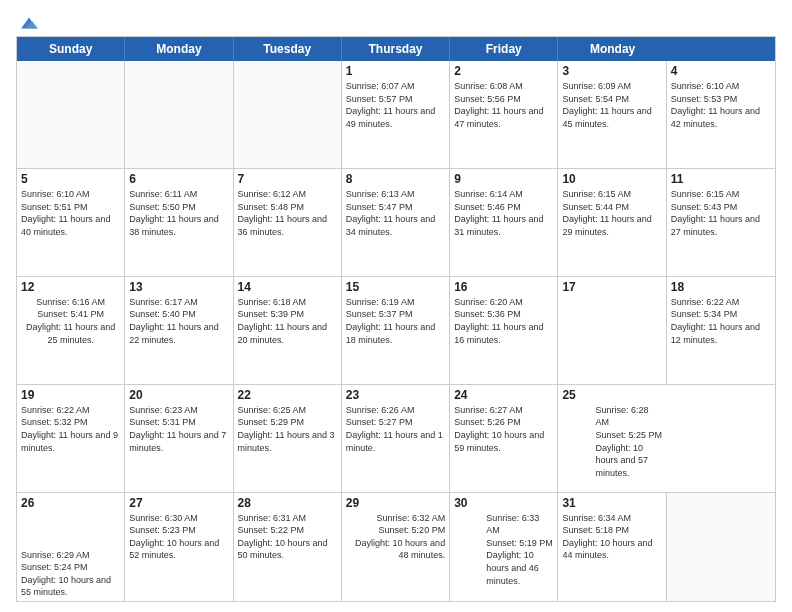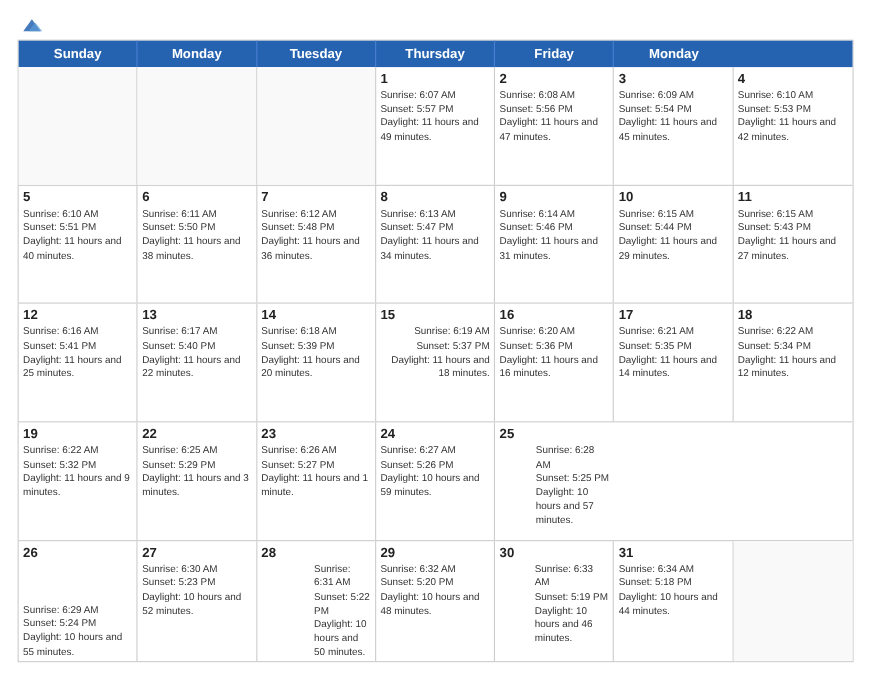--- a/index.html
+++ b/index.html
@@ -217,69 +217,72 @@
           <div class="cal-cell">
             <span class="day-number">11</span>
             <div class="cell-text" style="white-space: pre-line;">Sunrise: 6:15 AM
 Sunset: 5:43 PM
 Daylight: 11 hours and 27 minutes.</div>
           </div>
         </div>
         <div class="cal-row">
           <div class="cal-cell">
             <span class="day-number">12</span>
-            <div class="cell-text" style="white-space: pre-line;">Sunrise: 6:16 AM
+            <div class="cell-text" style="white-space: pre-line; text-align: center;">Sunrise: 6:16 AM
 Sunset: 5:41 PM
 Daylight: 11 hours and 25 minutes.</div>
           </div>
           <div class="cal-cell">
             <span class="day-number">13</span>
             <div class="cell-text" style="white-space: pre-line;">Sunrise: 6:17 AM
 Sunset: 5:40 PM
 Daylight: 11 hours and 22 minutes.</div>
           </div>
           <div class="cal-cell">
             <span class="day-number">14</span>
             <div class="cell-text" style="white-space: pre-line;">Sunrise: 6:18 AM
 Sunset: 5:39 PM
 Daylight: 11 hours and 20 minutes.</div>
           </div>
           <div class="cal-cell">
             <span class="day-number">15</span>
-            <div class="cell-text" style="white-space: pre-line; text-align: right;">Sunrise: 6:19 AM
+            <div class="cell-text" style="white-space: pre-line;">Sunrise: 6:19 AM
 Sunset: 5:37 PM
 Daylight: 11 hours and 18 minutes.</div>
           </div>
           <div class="cal-cell">
             <span class="day-number">16</span>
             <div class="cell-text" style="white-space: pre-line;">Sunrise: 6:20 AM
 Sunset: 5:36 PM
 Daylight: 11 hours and 16 minutes.</div>
           </div>
           <div class="cal-cell">
             <span class="day-number">17</span>
-            <div class="cell-text" style="white-space: pre-line;">Sunrise: 6:21 AM
-Sunset: 5:35 PM
-Daylight: 11 hours and 14 minutes.</div>
           </div>
           <div class="cal-cell">
             <span class="day-number">18</span>
             <div class="cell-text" style="white-space: pre-line;">Sunrise: 6:22 AM
 Sunset: 5:34 PM
 Daylight: 11 hours and 12 minutes.</div>
           </div>
         </div>
         <div class="cal-row">
           <div class="cal-cell">
             <span class="day-number">19</span>
             <div class="cell-text" style="white-space: pre-line;">Sunrise: 6:22 AM
 Sunset: 5:32 PM
 Daylight: 11 hours and 9 minutes.</div>
           </div>
           <div class="cal-cell">
+            <span class="day-number">20</span>
+            <div class="cell-text" style="white-space: pre-line;">Sunrise: 6:23 AM
+Sunset: 5:31 PM
+Daylight: 11 hours and 7 minutes.</div>
+          </div>
+          <div class="cal-cell">
             <span class="day-number">22</span>
             <div class="cell-text" style="white-space: pre-line;">Sunrise: 6:25 AM
 Sunset: 5:29 PM
 Daylight: 11 hours and 3 minutes.</div>
           </div>
           <div class="cal-cell">
             <span class="day-number">23</span>
             <div class="cell-text" style="white-space: pre-line;">Sunrise: 6:26 AM
 Sunset: 5:27 PM
 Daylight: 11 hours and 1 minute.</div>
@@ -305,27 +308,27 @@
 Daylight: 10 hours and 55 minutes.</div>
           </div>
           <div class="cal-cell">
             <span class="day-number">27</span>
             <div class="cell-text" style="white-space: pre-line;">Sunrise: 6:30 AM
 Sunset: 5:23 PM
 Daylight: 10 hours and 52 minutes.</div>
           </div>
           <div class="cal-cell">
             <span class="day-number">28</span>
-            <div class="cell-text" style="white-space: pre-line; margin-left: 48px;">Sunrise: 6:31 AM
+            <div class="cell-text" style="white-space: pre-line;">Sunrise: 6:31 AM
 Sunset: 5:22 PM
 Daylight: 10 hours and 50 minutes.</div>
           </div>
           <div class="cal-cell">
             <span class="day-number">29</span>
-            <div class="cell-text" style="white-space: pre-line;">Sunrise: 6:32 AM
+            <div class="cell-text" style="white-space: pre-line; text-align: right;">Sunrise: 6:32 AM
 Sunset: 5:20 PM
 Daylight: 10 hours and 48 minutes.</div>
           </div>
           <div class="cal-cell">
             <span class="day-number">30</span>
             <div class="cell-text" style="white-space: pre-line; margin-left: 32px;">Sunrise: 6:33 AM
 Sunset: 5:19 PM
 Daylight: 10 hours and 46 minutes.</div>
           </div>
           <div class="cal-cell">

